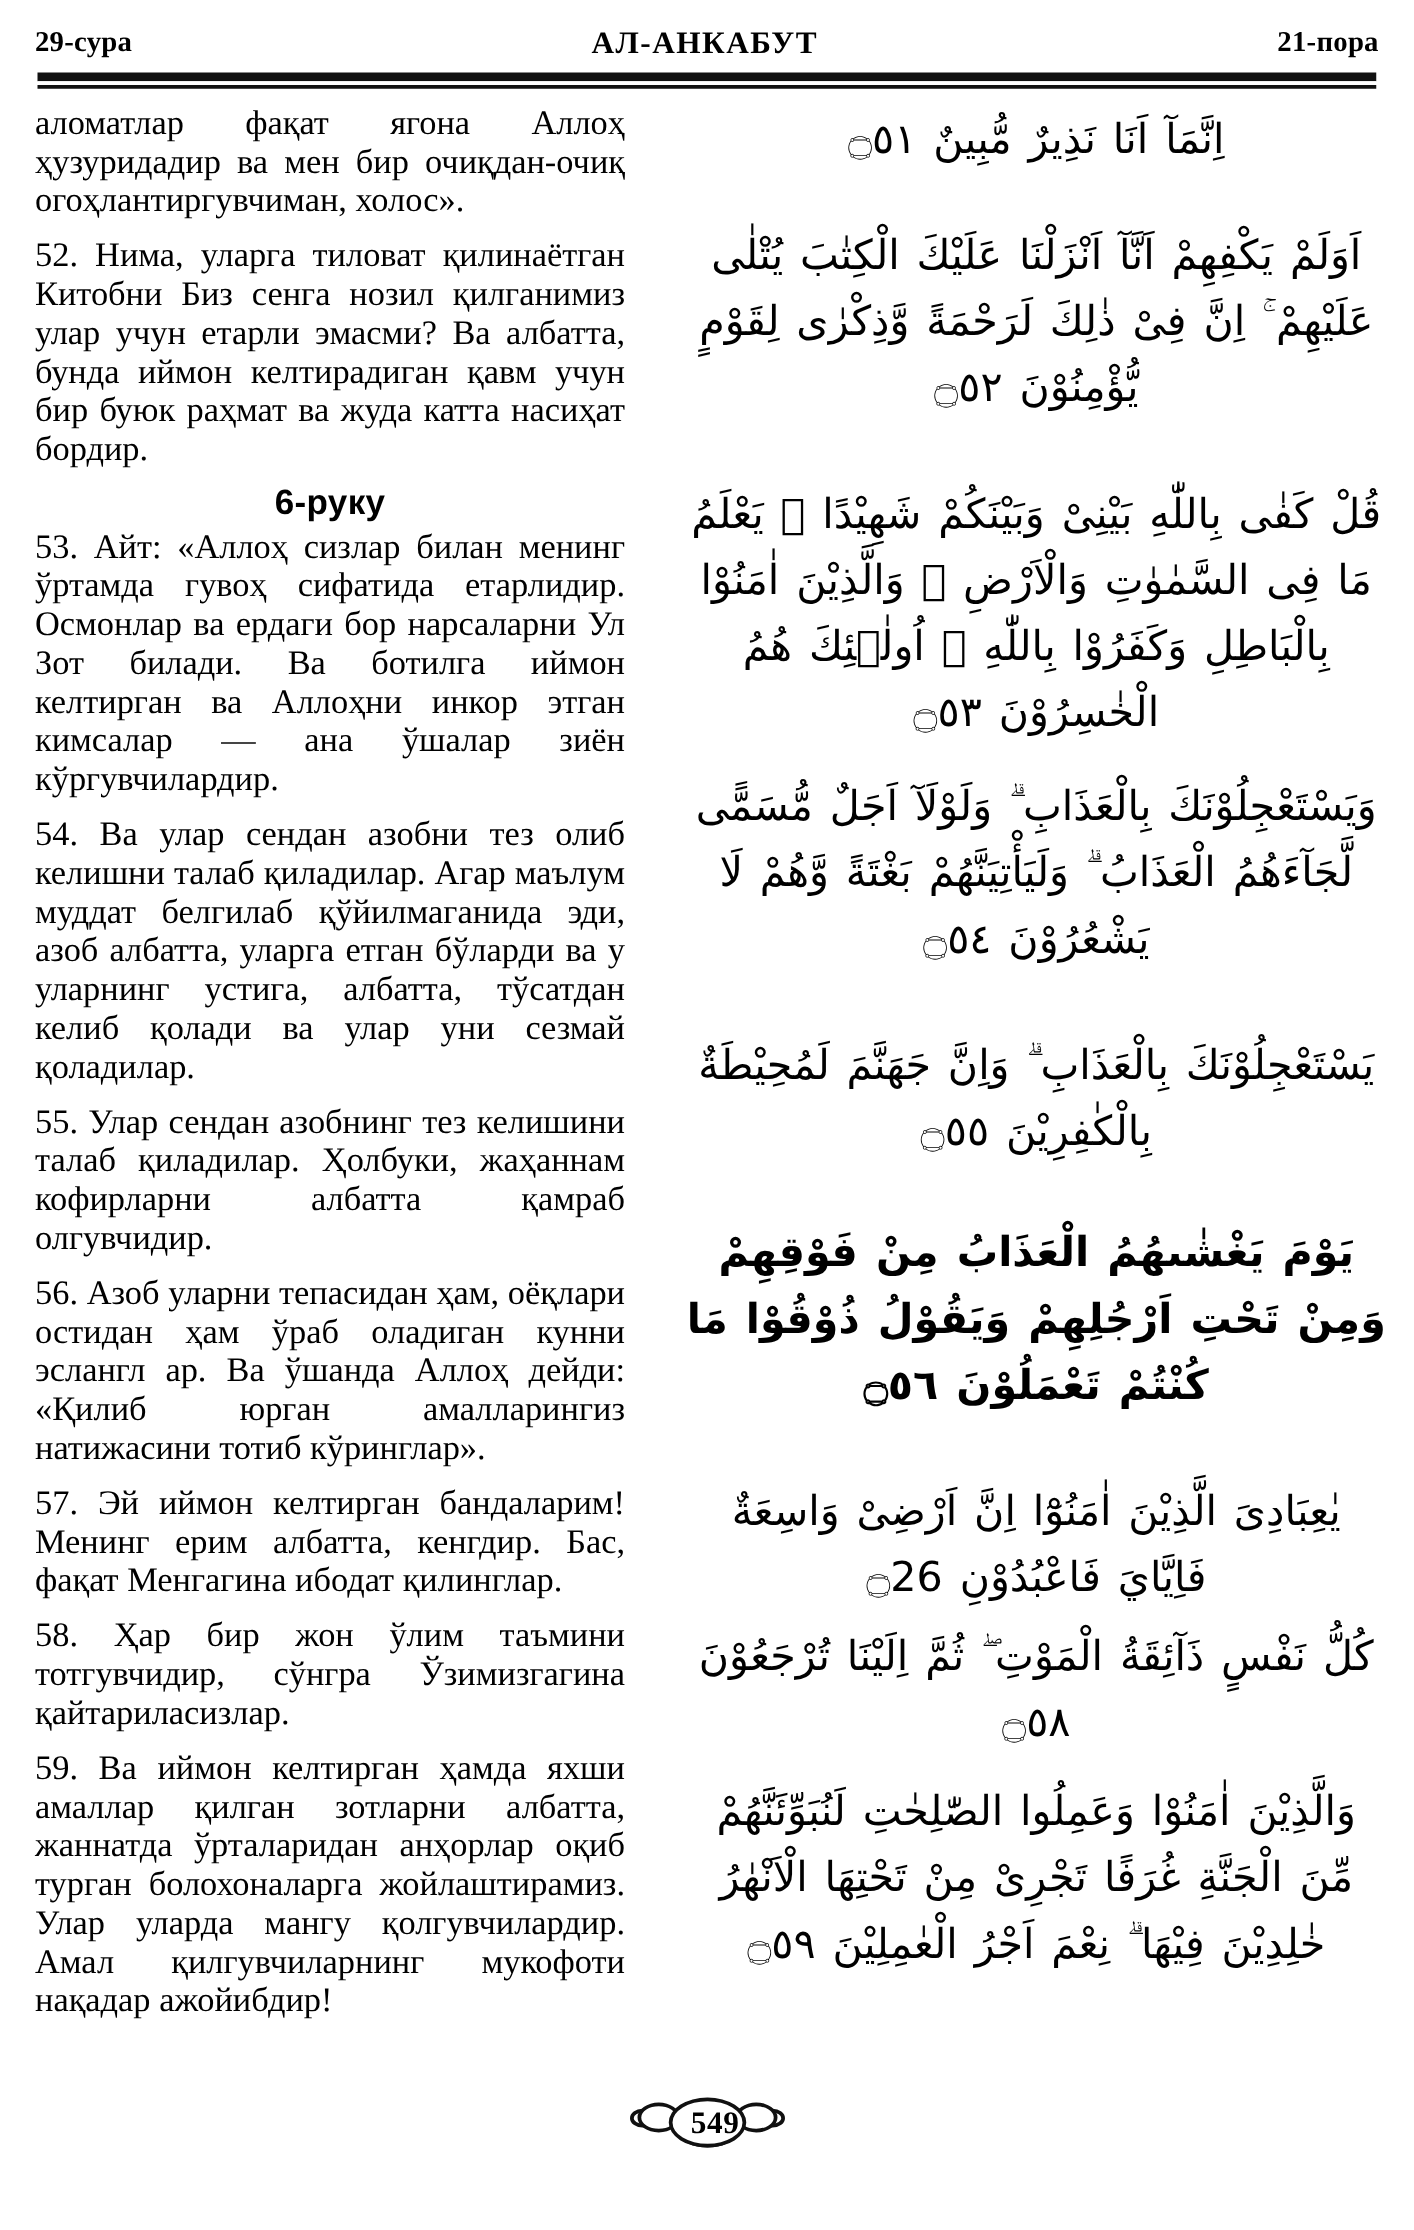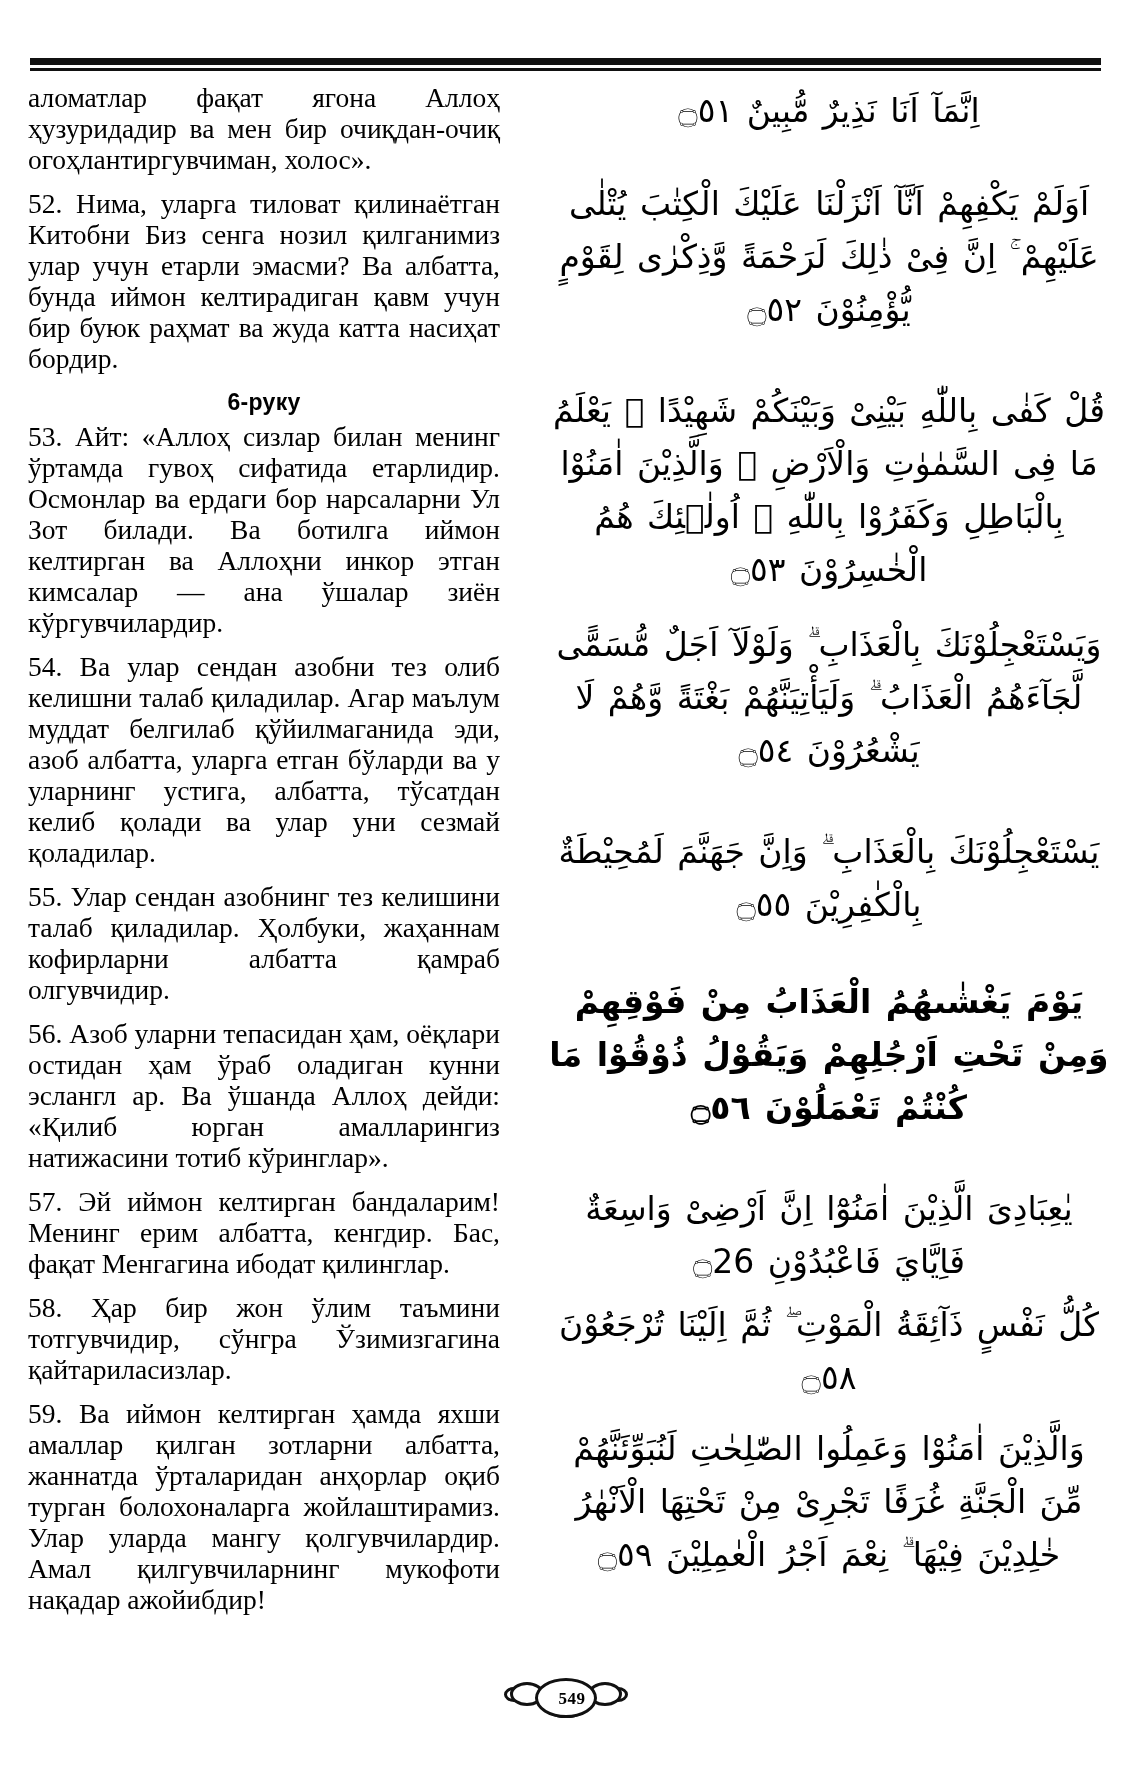--- a/index.html
+++ b/index.html
@@ -81,21 +81,21 @@
     line-height: 31px;
     text-align: justify;
     text-align-last: left;
     margin: 0 0 13px 0;
     hyphens: manual;
     word-spacing: 0px;
   }
   .ruku {
     font-family: "Liberation Sans", "DejaVu Sans", sans-serif;
     font-weight: bold;
-    font-size: 23px;
+    font-size: 28px;
     line-height: 30px;
     text-align: center;
     margin: 0 0 4px 0;
     letter-spacing: .3px;
   }
 
   
   .col-right {
     position: absolute;
     right: 22px;
@@ -143,32 +143,37 @@
   .folio-orn .lobe.l  { width: 34px; height: 24px; left: 6px;  top: 6px;  z-index: 2; }
   .folio-orn .lobe.r  { width: 34px; height: 24px; right: 6px; top: 6px;  z-index: 2; }
   .folio-orn .lobe.ll { width: 20px; height: 15px; left: 0px;  top: 11px; z-index: 1; }
   .folio-orn .lobe.rr { width: 20px; height: 15px; right: 0px; top: 11px; z-index: 1; }
   .folio-orn .lobe.b  { width: 44px; height: 22px; left: 40px; top: 20px; z-index: 2; }
   .folio-num {
     position: relative;
     z-index: 5;
     font-family: "Liberation Serif", "DejaVu Serif", serif;
     font-weight: bold;
-    font-size: 17px;
+    font-size: 25px;
     line-height: 1;
     letter-spacing: .5px;
     padding-bottom: 2px;
     margin-left: 13px;
   }
 </style>
 </head>
 <body>
 
 <div class="page">
 
+  <div class="runhead">
+    <div class="rh-item rh-left">29-сура</div>
+    <div class="rh-item rh-center">АЛ-АНКАБУТ</div>
+    <div class="rh-item rh-right">21-пора</div>
+  </div>
   <div class="rule-wrap">
     <div class="rule-thick"></div>
     <div class="rule-gap"></div>
     <div class="rule-thin"></div>
   </div>
 
   <div class="body">
 
     <div class="col-left">
       <p class="para" style="margin-top:4px;">аломатлар фақат ягона Аллоҳ ҳузуридадир ва мен бир очиқдан-очиқ огоҳлантиргувчиман, холос».</p>

